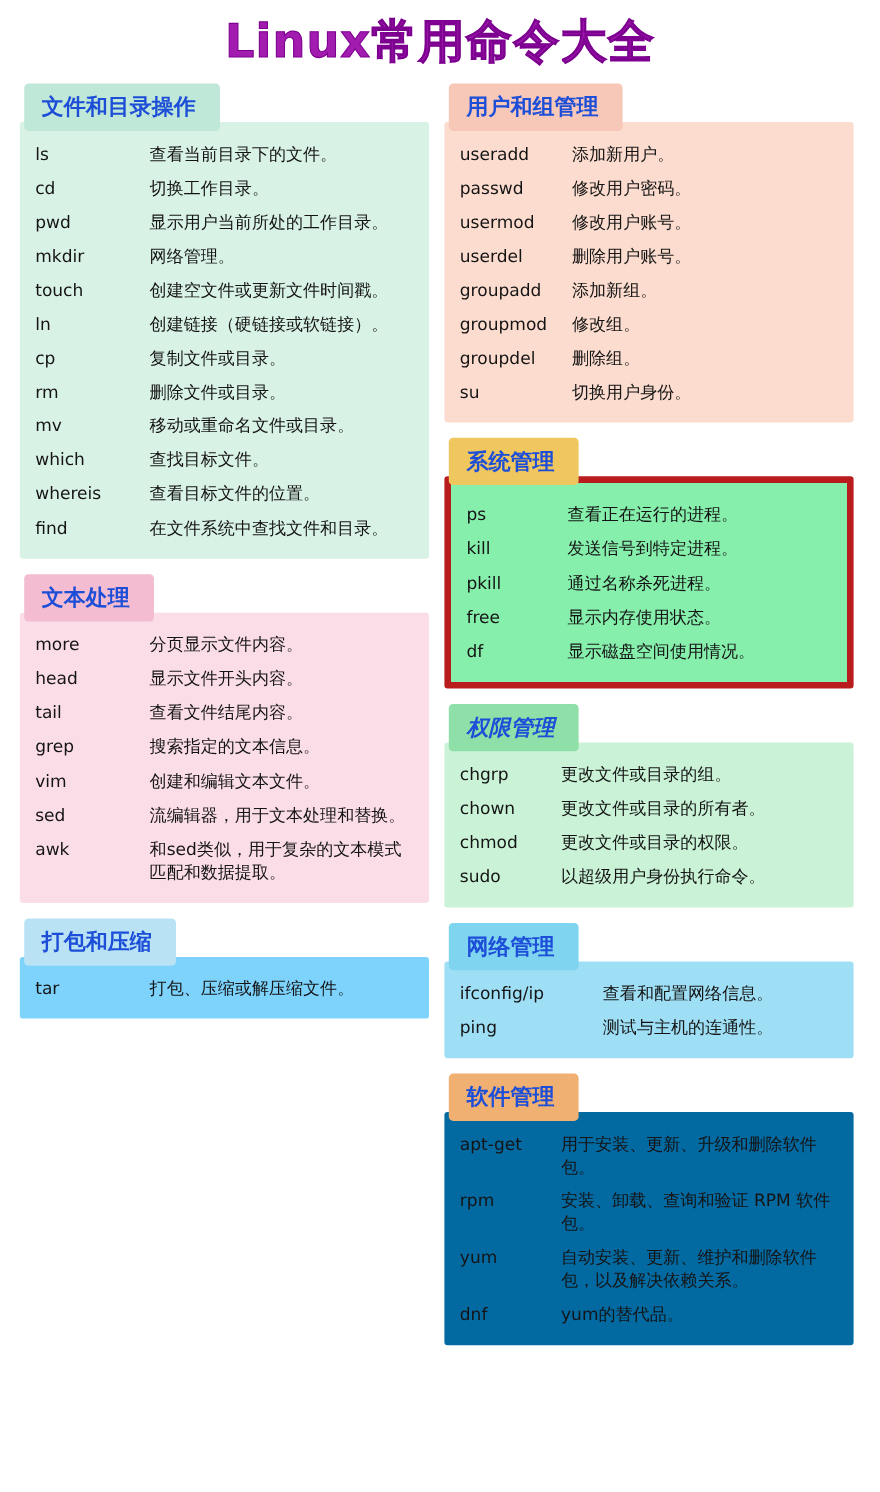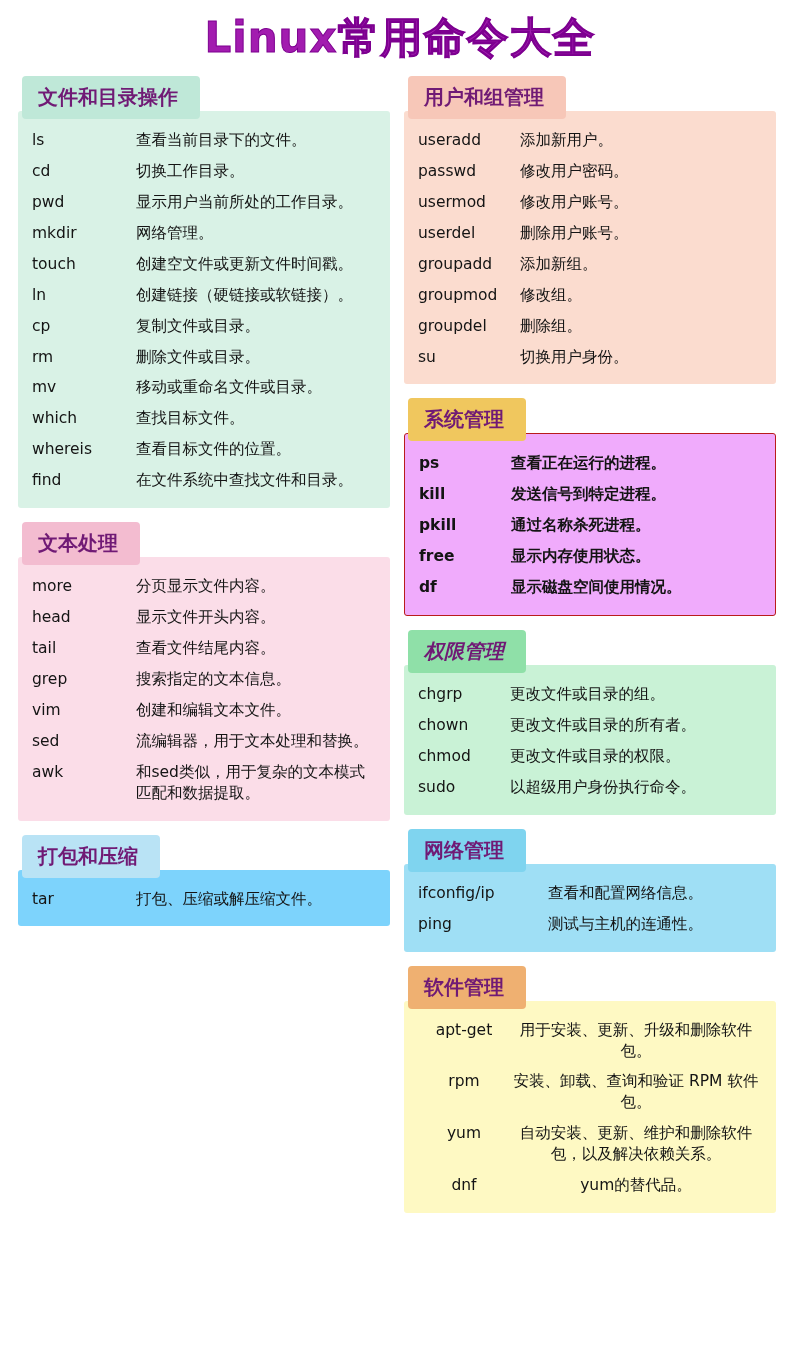--- a/index.html
+++ b/index.html
@@ -44,21 +44,21 @@
   }
   .col-left { width: 372px; }
   .col-right { width: 372px; }
 
   .section { margin-bottom: 14px; }
 
   .sec-head {
     display: inline-block;
     font-size: 20px;
     font-weight: bold;
-    color: #701a75;
+    color: #1d4ed8;
     padding: 8px 22px 8px 16px;
     border-radius: 4px;
     position: relative;
     z-index: 3;
     margin-left: 4px;
     margin-bottom: -8px;
     font-family: "DejaVu Sans", sans-serif;
   }
   .sec-body {
     position: relative;
@@ -93,30 +93,30 @@
   .t-text .sec-head { background: #f3bcd0; }
   .t-text .sec-body { background: #fbdde8; }
 
   .t-pack .sec-head { background: #b9e3f5; }
   .t-pack .sec-body { background: #7dd3fc; }
 
   .t-user .sec-head { background: #f7c7b8; }
   .t-user .sec-body { background: #fbdccf; }
 
   .t-sys .sec-head { background: #f0c75e; font-family: Liberation Serif, serif; }
-  .t-sys .sec-body { background: #f0abfc; border: 1px solid #b91c1c; font-weight: bold; }
+  .t-sys .sec-body { background: #86efac; border: 6px solid #b91c1c; }
 
   .t-perm .sec-head { background: #8fe0a8; font-style: italic; }
   .t-perm .sec-body { background: #c9f2d6; }
 
   .t-net .sec-head { background: #7fd4ef; }
   .t-net .sec-body { background: #9fdff5; }
 
   .t-soft .sec-head { background: #efb071; }
-  .t-soft .sec-body { background: #fef9c3; text-align: center; }
+  .t-soft .sec-body { background: #0369a1; }
 
   .pack-body td.cmd { width: 104px; }
   .net-body td.cmd { width: 130px; }
   .soft-body td.cmd { width: 92px; }
   .user-body td.cmd { width: 102px; }
   .sys-body td.cmd { width: 92px; }
   .perm-body td.cmd { width: 92px; }
 </style>
 </head>
 <body>

